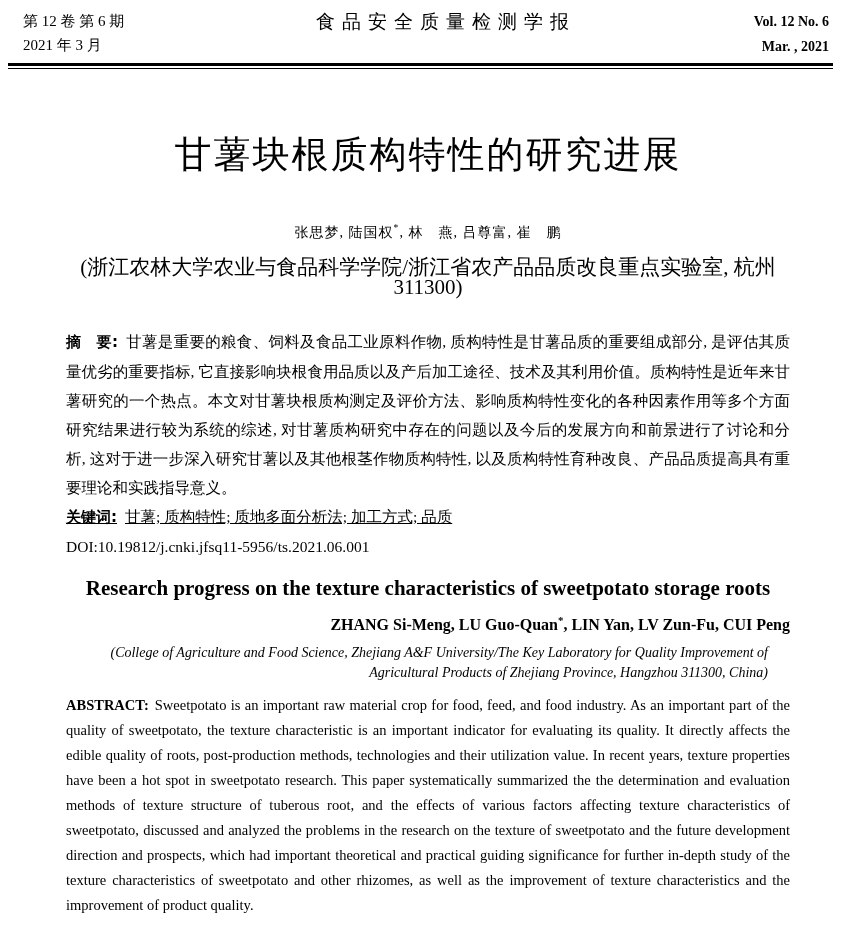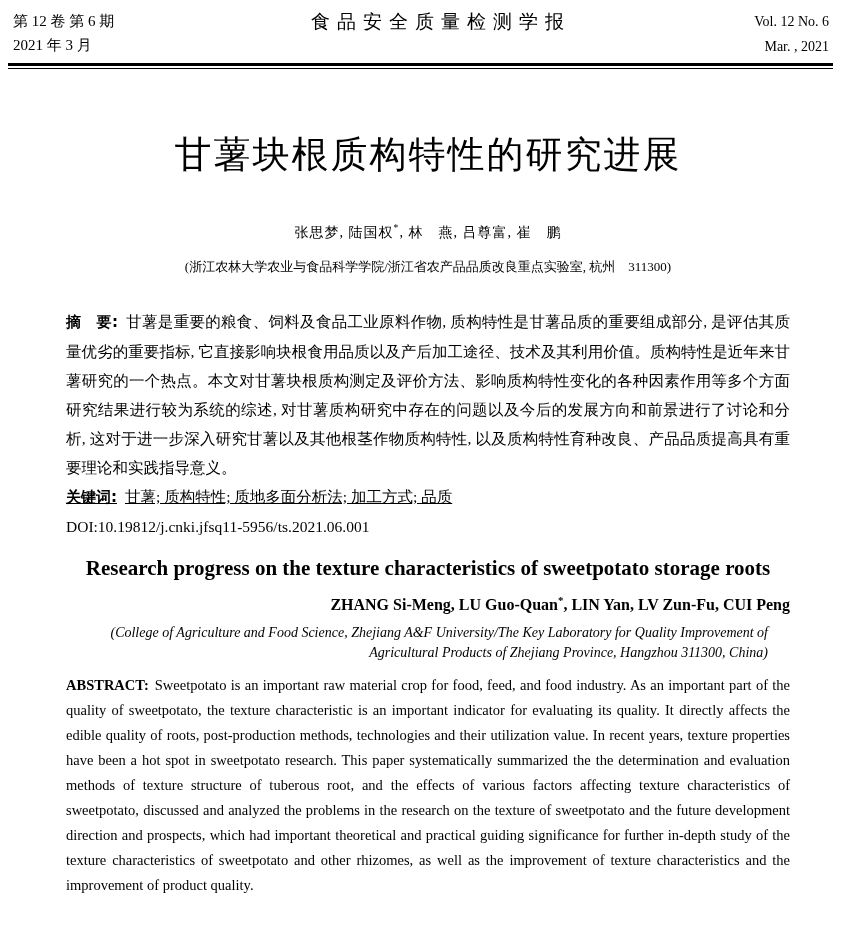--- a/index.html
+++ b/index.html
@@ -8,24 +8,24 @@
     width: 841px;
     height: 948px;
     margin: 0 auto;
     background: #ffffff;
     color: #000000;
     font-family: "Liberation Serif", "DejaVu Serif", serif;
     overflow: hidden;
     box-sizing: border-box;
   }
   
-  .hdr { display: flex; align-items: flex-start; padding: 9px 12px 0 13px; }
+  .hdr { display: flex; align-items: flex-start; padding: 9px 12px 0 23px; }
   .hdr-left  { width: 200px; font-size: 15px; line-height: 24px; }
   .hdr-center{ flex: 1; text-align: center; }
-  .hdr-right { width: 160px; text-align: right; font-size: 14px; line-height: 25px; }
+  .hdr-right { width: 160px; text-align: right; font-size: 14px; line-height: 25px; font-weight: bold; }
   .jt-zh { font-size: 19px; line-height: 26px; letter-spacing: 7px; white-space: nowrap; }
   .jt-en { font-size: 15px; line-height: 24px; }
   .rule {
     margin: 4px 8px 0 8px;
     height: 2px;
     border-top: 3px solid #000;
     border-bottom: 1px solid #000;
   }
   
   .content { padding: 0 51px; margin-left: 15px; }
@@ -37,21 +37,21 @@
     letter-spacing: 2px;
     line-height: 44px;
   }
   .authors-zh {
     margin-top: 44px;
     text-align: center;
     font-size: 14px;
     line-height: 24px;
     letter-spacing: 1px;
   }
-  .affil-zh { margin-top: 12px; text-align: center; font-size: 13px; line-height: 20px; }
+  .affil-zh { margin-top: 12px; text-align: center; font-size: 21px; line-height: 20px; }
   .abs-zh  { margin: 30px 0 0 0; font-size: 15.5px; line-height: 29px; text-align: justify; }
   .kw-zh   { margin: 0; font-size: 15.5px; line-height: 29px; text-decoration: underline; }
   .doi     { margin: 0; font-size: 15.5px; line-height: 29px; }
   .lbl-zh  { font-weight: 700; font-family: "DejaVu Sans", "Liberation Sans", sans-serif; font-size: 15px; margin-right: 8px; }
   .lbl-en  { font-weight: 700; margin-right: 6px; }
   .title-en { margin: 12px 0 0 0; text-align: center; font-size: 21px; font-weight: 700; line-height: 30px; }
   .authors-en { margin-top: 10px; text-align: right; font-size: 16px; font-weight: 700; line-height: 24px; }
   .affil-en {
     margin: 6px auto 0 auto;
     max-width: 680px;

